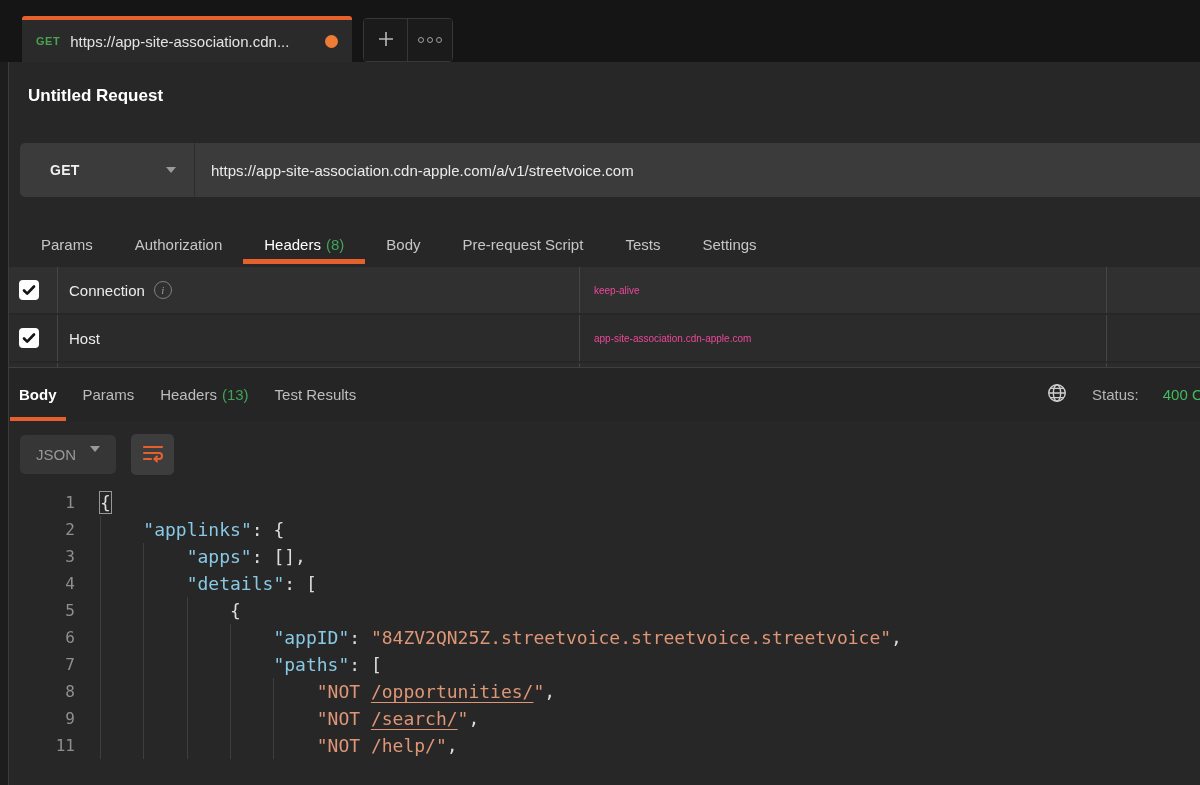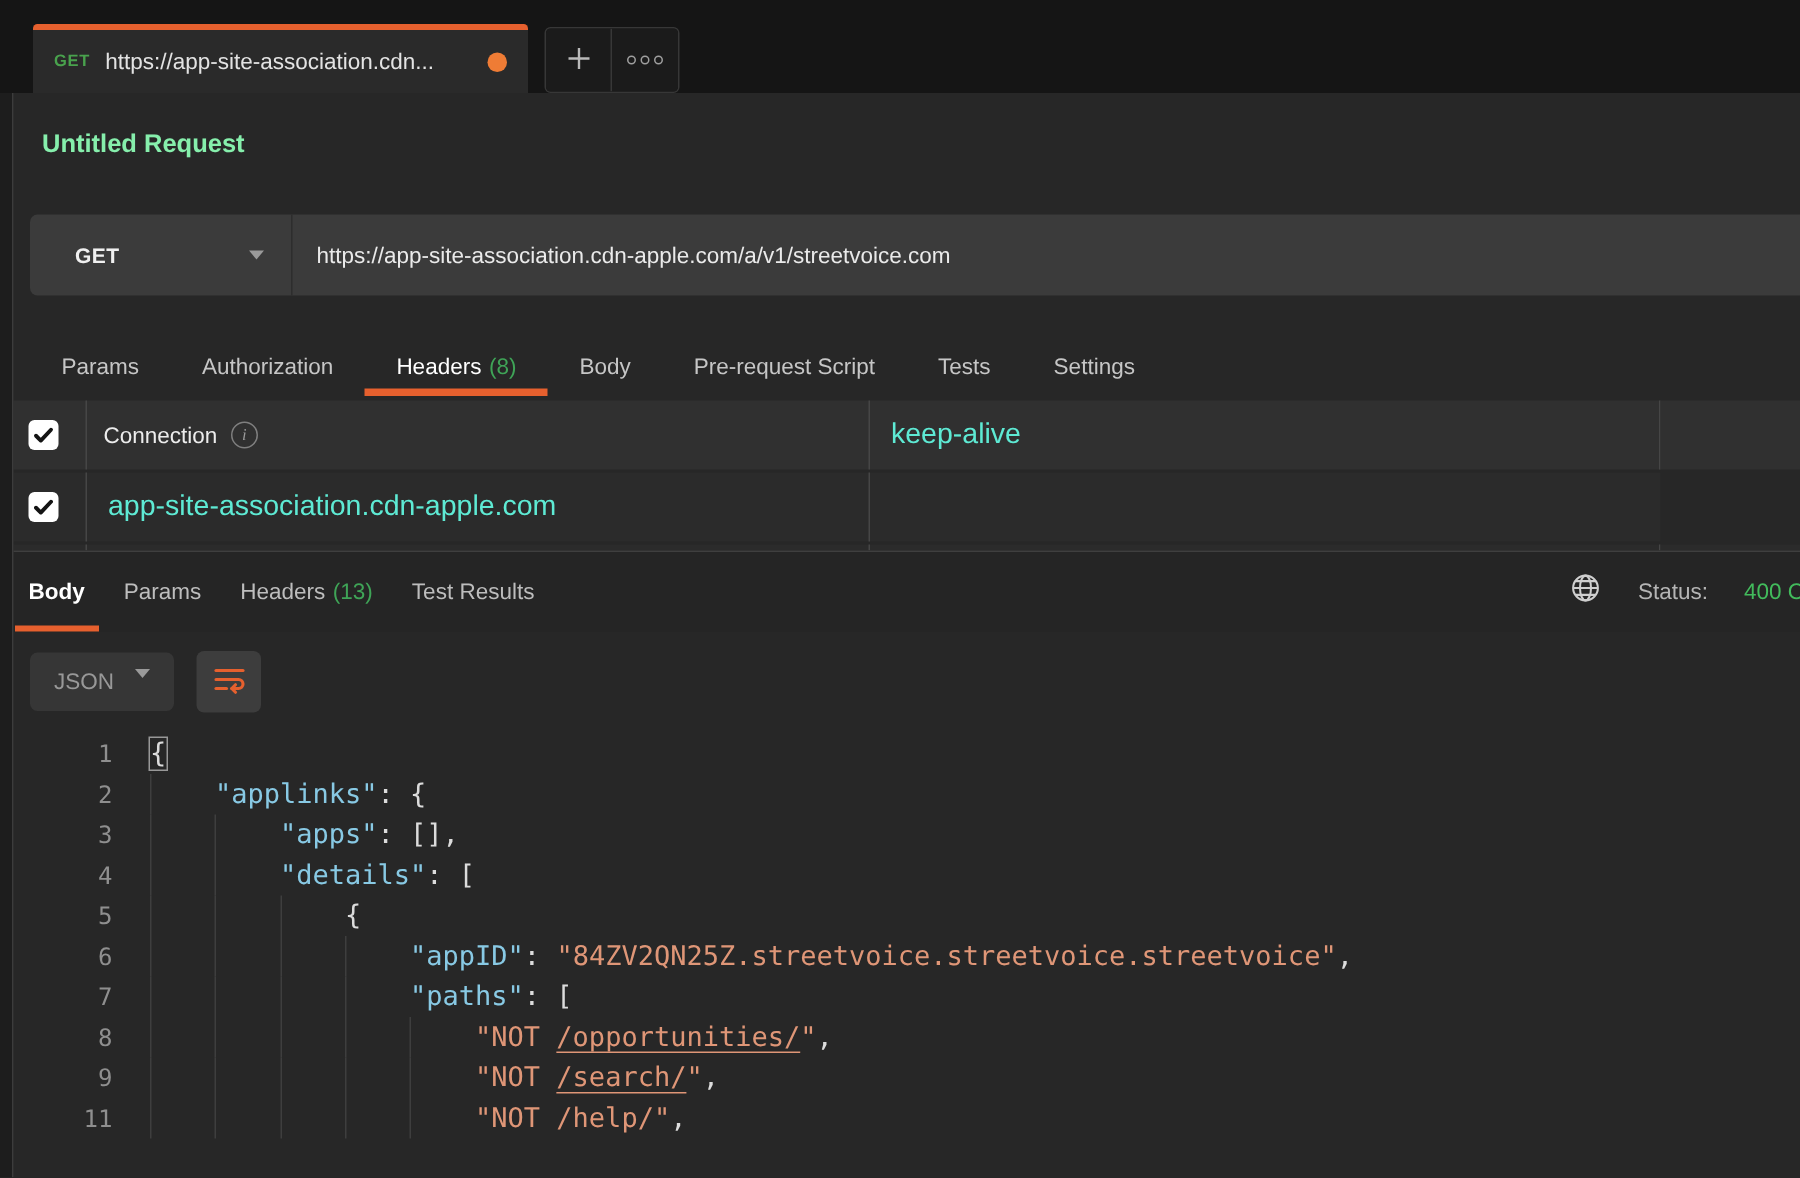--- a/index.html
+++ b/index.html
@@ -19,21 +19,21 @@
   .tab-method { font-size:11px; font-weight:bold; color:var(--get-green); letter-spacing:.5px; flex:none; }
   .tab-title { font-size:15px; color:#e3e3e3; white-space:nowrap; overflow:hidden; flex:1; }
   .unsaved-dot { width:13px; height:13px; border-radius:50%; background:var(--dot); flex:none; }
   .tab-actions { display:flex; height:44px; border:1px solid #373737; border-radius:4px; margin-left:11px; overflow:hidden; }
   .tab-action-btn { width:44px; background:#1b1b1b; border:none; display:flex; align-items:center; justify-content:center; cursor:pointer; }
   .tab-action-btn:first-child { border-right:1px solid #373737; }
   .more-dots { display:flex; gap:3px; }
   .more-dots i { width:6px; height:6px; border:1.5px solid #9f9f9f; border-radius:50%; }
 
   
-  .request-name { padding:24px 0 0 28px; font-size:17px; font-weight:bold; color:#86efac; height:44px; }
+  .request-name { padding:24px 0 0 28px; font-size:17px; font-weight:bold; color:#ffffff; height:44px; }
   .url-row { margin:37px 0 0 20px; height:54px; background:#3b3b3b; border-radius:5px 0 0 5px; display:flex; align-items:stretch; }
   .method-select { width:175px; display:flex; align-items:center; justify-content:space-between; padding:0 18px 0 30px; border-right:1px solid #2d2d2d; cursor:pointer; }
   .method-label { font-weight:bold; font-size:14px; color:#f0f0f0; letter-spacing:.3px; }
   .chev { width:0; height:0; border-left:5px solid transparent; border-right:5px solid transparent; border-top:6px solid #9a9a9a; }
   .url-input { flex:1; display:flex; align-items:center; padding-left:16px; font-size:15px; color:#eaeaea; white-space:nowrap; overflow:hidden; }
 
   
   .req-tabs { display:flex; align-items:stretch; height:40px; margin-top:27px; padding-left:8px;margin-left:12px; }
   .req-tab { display:flex; align-items:center; gap:5px; padding:0 21px; font-size:15px; color:#c6c6c6; position:relative; cursor:pointer; white-space:nowrap; }
   .req-tab.active { color:#ffffff; }
@@ -44,21 +44,21 @@
   .headers-table { margin-top:3px; }
   .h-row { display:grid; grid-template-columns:58px 522px 527px 1fr; height:46px; margin-bottom:2px; }
   .h-row > div { background:#2b2b2b; border-right:1px solid #464646; display:flex; align-items:center; overflow:hidden; }
   .h-row > div:last-child { border-right:none; }
   .h-row.lighter > div { background:#303030; }
   .h-row.partial { height:4px; margin-bottom:0; }
   .cell-check { justify-content:center; }
   .checkbox { width:20px; height:20px; background:#ffffff; border-radius:4px; display:flex; align-items:center; justify-content:center; cursor:pointer; }
   .cell-key { padding-left:11px; gap:9px; font-size:15px; color:#ececec; }
   .info-icon { width:18px; height:18px; border:1px solid #7f7f7f; border-radius:50%; color:#9a9a9a; font-size:11px; font-style:italic; font-family:"Liberation Serif", serif; display:flex; align-items:center; justify-content:center; flex:none; }
-  .cell-value { padding-left:14px; font-size:19px; color:#5eead4; white-space:nowrap; }
+  .cell-value { padding-left:14px; font-size:10px; color:#ec4899; white-space:nowrap; }
 
   
   .resp-band { height:54px; border-top:1px solid #3f3f3f; display:flex; align-items:stretch; padding-left:10px; position:relative; background:#252525; }
   .resp-tab { display:flex; align-items:center; gap:5px; padding:0 9px; margin-right:8px; font-size:15px; color:#bdbdbd; position:relative; cursor:pointer; white-space:nowrap; }
   .resp-tab.active { color:#ffffff; font-weight:bold; }
   .resp-tab.active::after { content:""; position:absolute; left:0; right:0; bottom:0; height:4px; background:var(--accent); }
   .resp-meta { position:absolute; left:1046px; top:0; bottom:0; display:flex; align-items:center; gap:24px; white-space:nowrap; }
   .status-group { display:flex; align-items:center; gap:24px; font-size:15px; }
   .status-label { color:#b5b5b5; }
   .status-value { color:var(--status-green); }
@@ -166,20 +166,23 @@
       <div></div>
     </div>
     <div class="h-row">
       <div class="cell-check">
         <div class="checkbox">
           <svg width="14" height="14" viewBox="0 0 14 14">
             <path d="M2 7.5l3.2 3.2L12 3.5" stroke="#141414" stroke-width="2.6" fill="none" stroke-linecap="round" stroke-linejoin="round"></path>
           </svg>
         </div>
       </div>
+      <div class="cell-key">
+        <span>Host</span>
+      </div>
       <div class="cell-value">
         <span>app-site-association.cdn-apple.com</span>
       </div>
       <div></div>
     </div>
     <div class="h-row partial">
       <div></div>
       <div></div>
       <div></div>
       <div></div>

